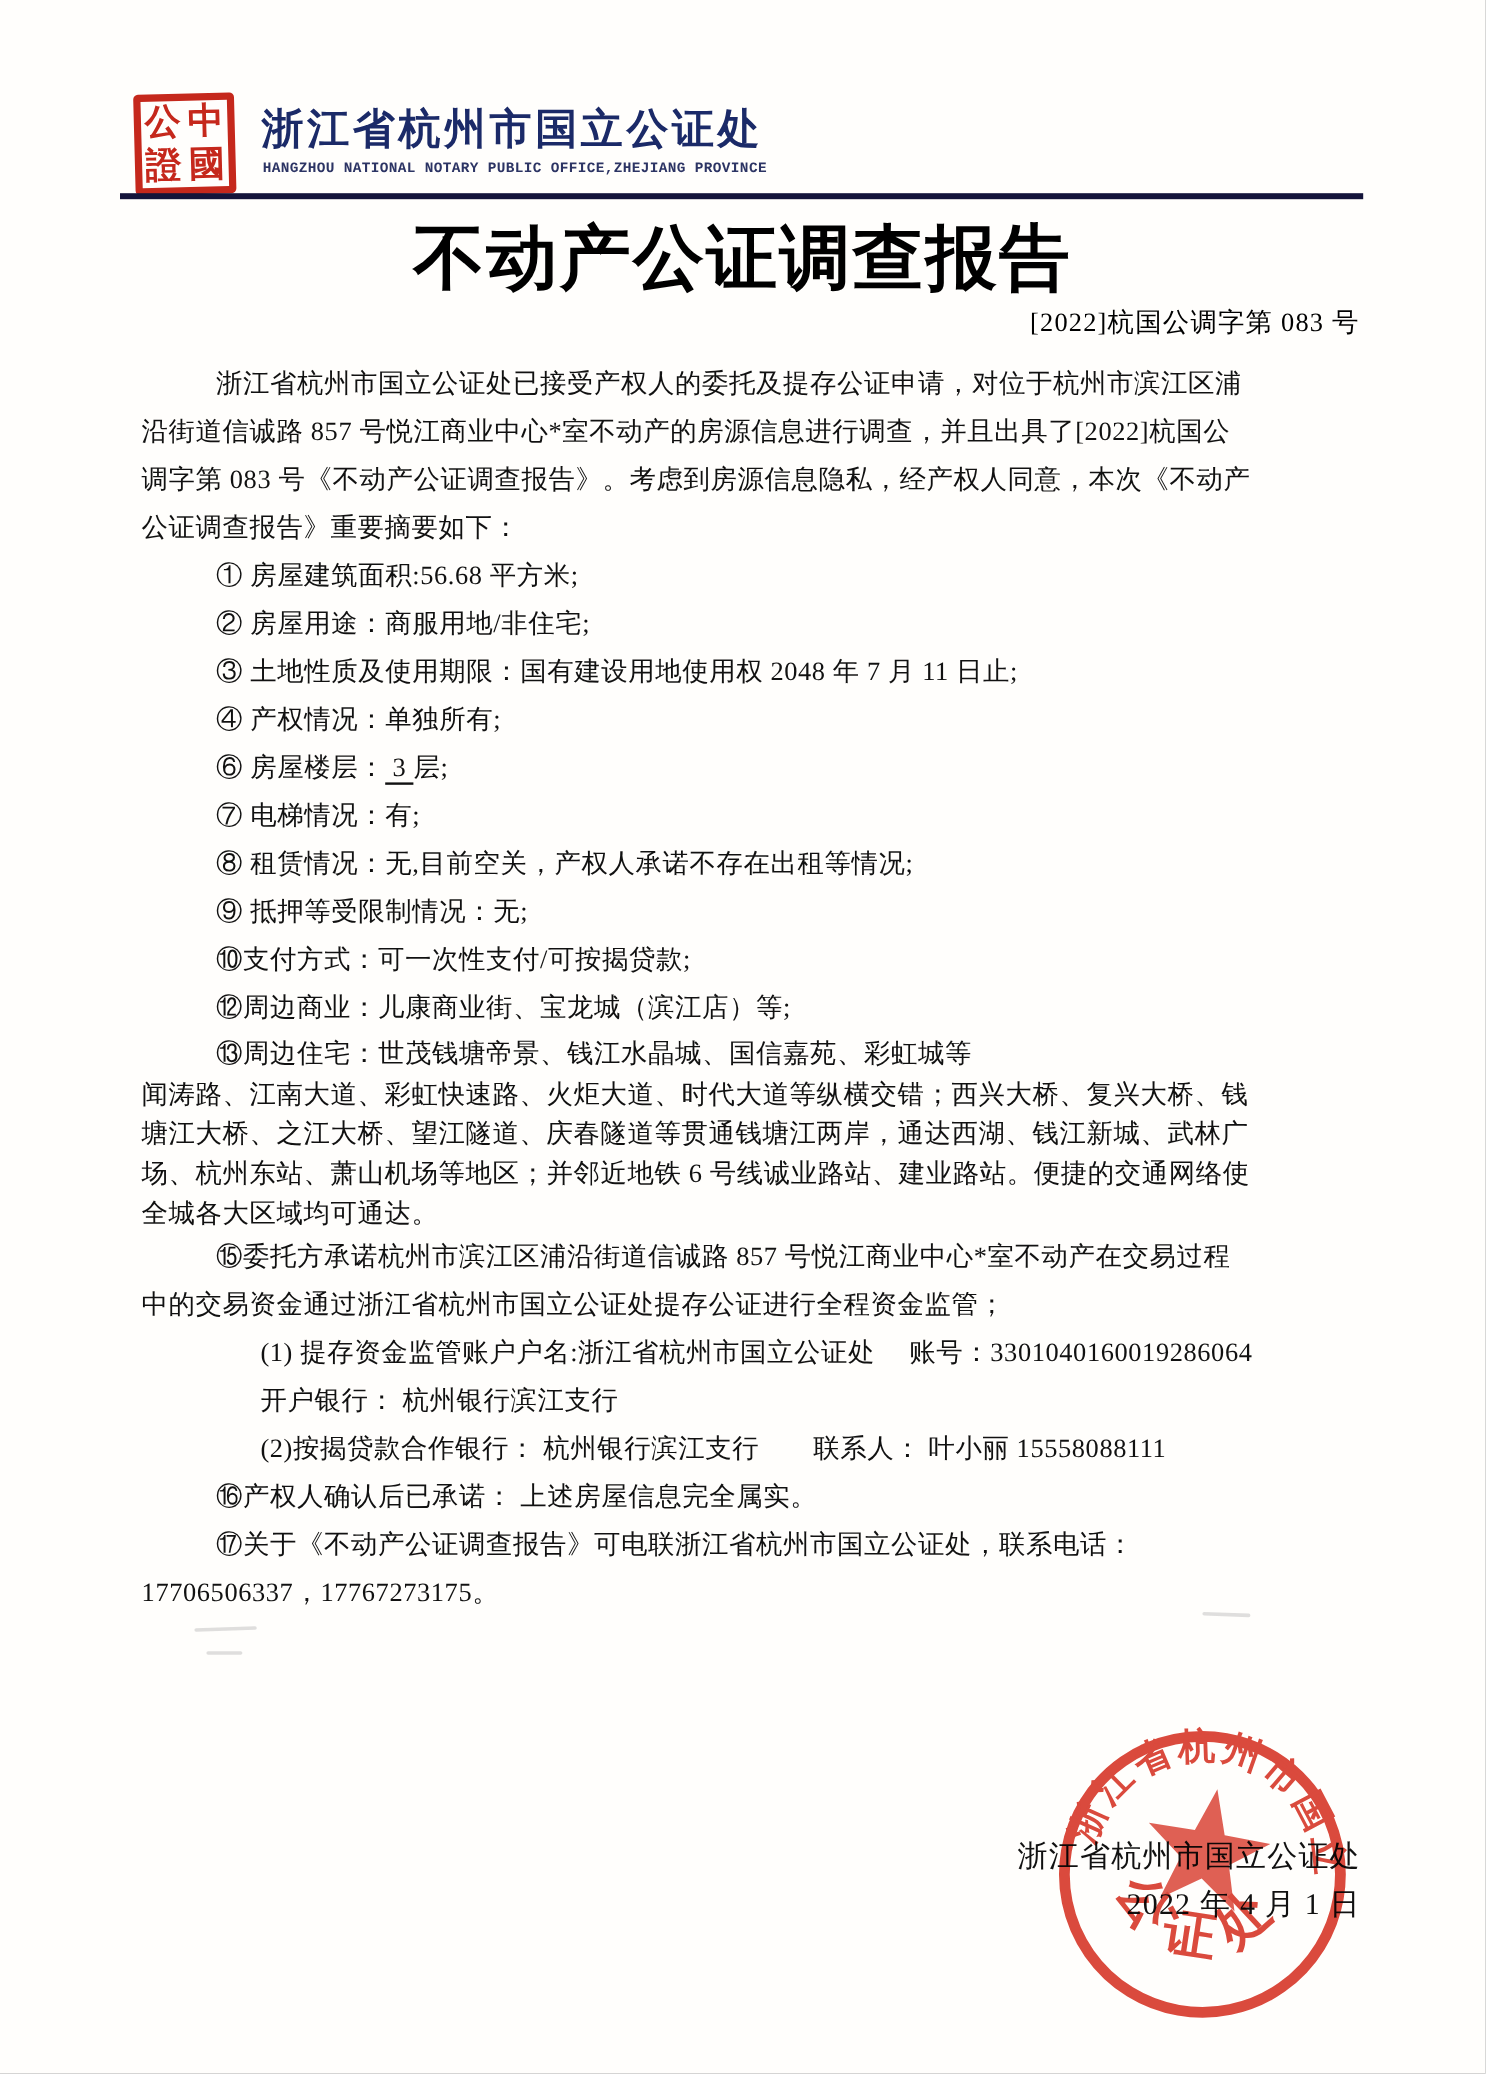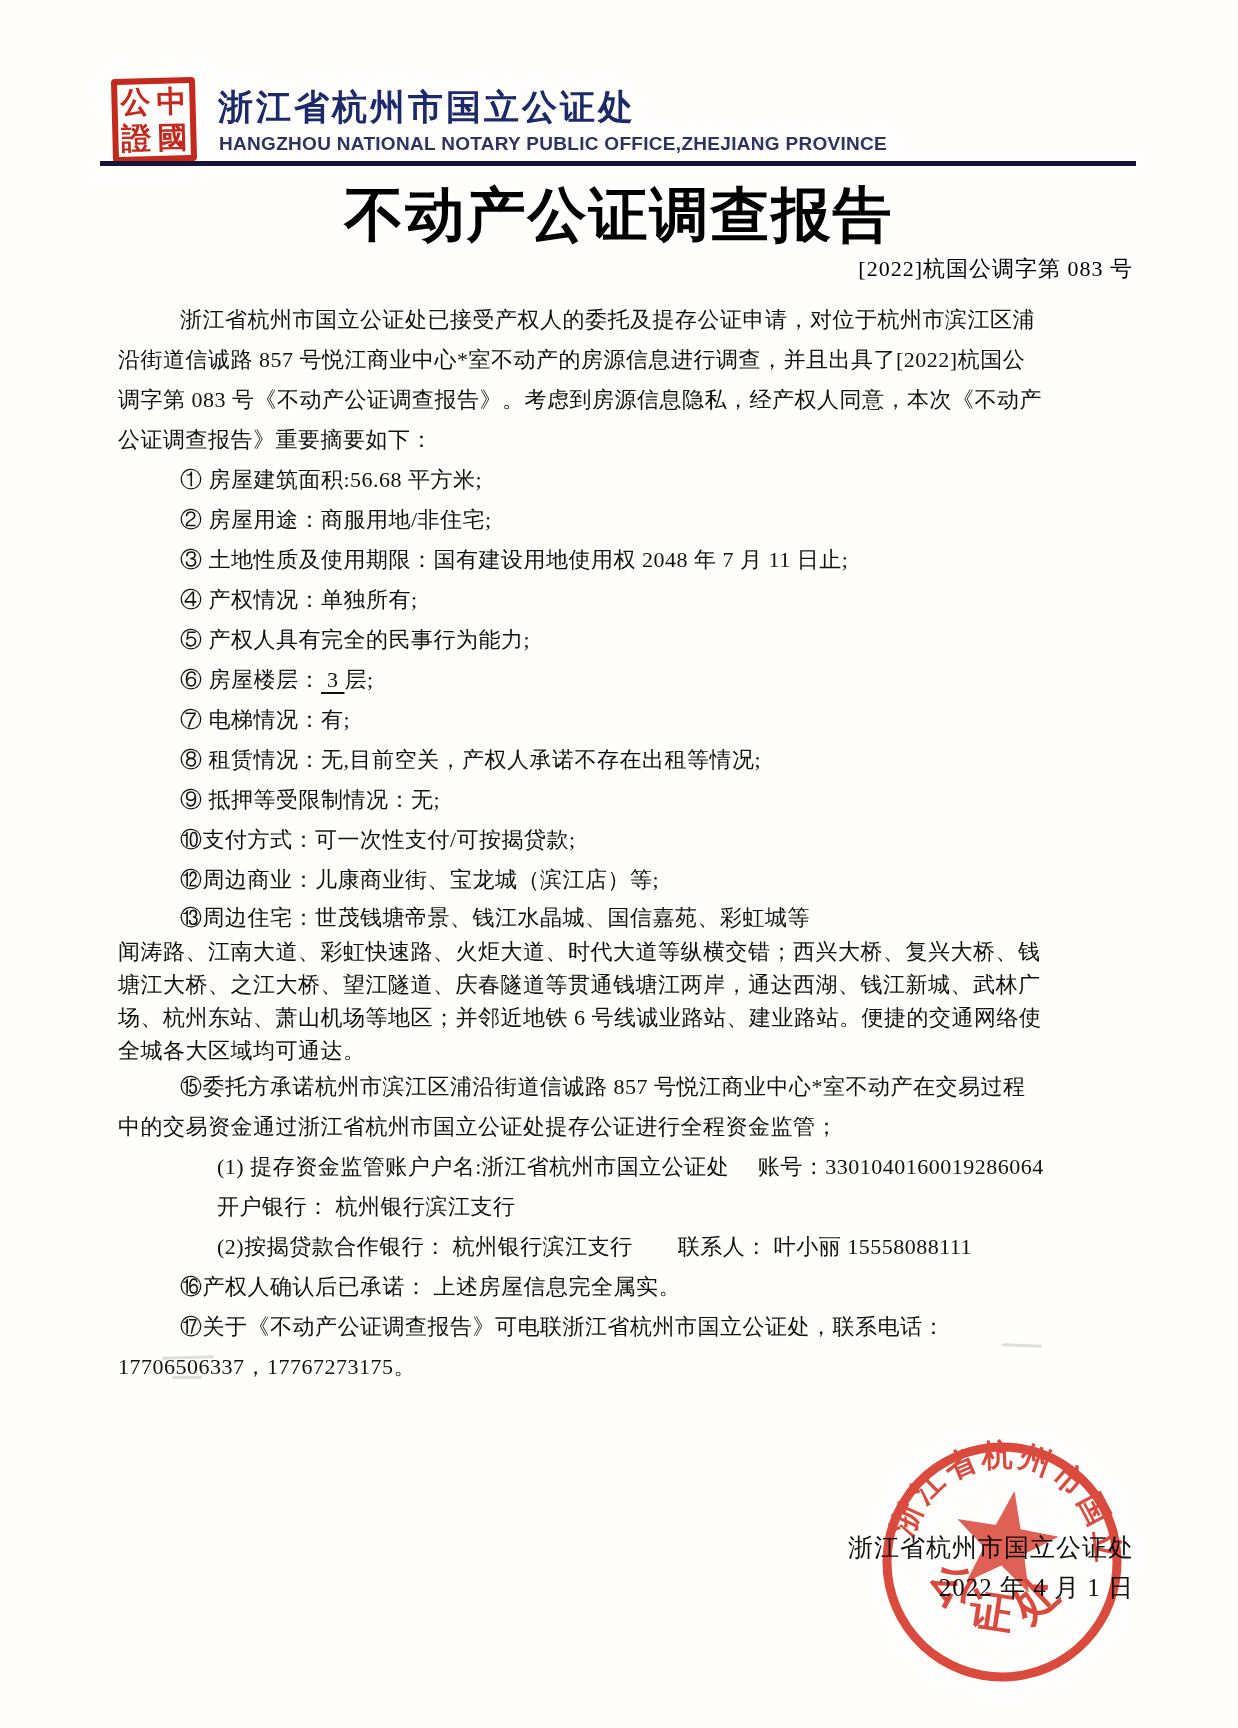--- a/index.html
+++ b/index.html
@@ -30,22 +30,22 @@
     font-size:30px;line-height:1;
   }
   .org-cn{
     position:absolute;left:218px;top:84px;
     font-family:"Liberation Sans","DejaVu Sans",sans-serif;
     font-weight:bold;font-size:35px;letter-spacing:3px;
     color:#1b2a68;white-space:nowrap;
   }
   .org-en{
     position:absolute;left:219px;top:133px;
-    font-family:Liberation Sans, sans-serif;
-    font-weight:bold;font-size:19px;letter-spacing:0.3px;
+    font-family:Liberation Mono, monospace;
+    font-weight:bold;font-size:12px;letter-spacing:0.3px;
     color:#2c3464;white-space:nowrap;
   }
   .header-rule{
     position:absolute;left:100px;top:161px;
     width:1036px;height:5px;background:#14143a;
   }
   
   .doc-title{
     position:absolute;left:0;top:176px;width:1238px;
     text-align:center;
@@ -121,21 +121,20 @@
 
   <div class="body-block" id="body-lines">
       <div class="ln ind2">浙江省杭州市国立公证处已接受产权人的委托及提存公证申请，对位于杭州市滨江区浦</div>
       <div class="ln">沿街道信诚路 857 号悦江商业中心*室不动产的房源信息进行调查，并且出具了[2022]杭国公</div>
       <div class="ln">调字第 083 号《不动产公证调查报告》。考虑到房源信息隐私，经产权人同意，本次《不动产</div>
       <div class="ln">公证调查报告》重要摘要如下：</div>
       <div class="ln ind2">① 房屋建筑面积:56.68 平方米;</div>
       <div class="ln ind2">② 房屋用途：商服用地/非住宅;</div>
       <div class="ln ind2">③ 土地性质及使用期限：国有建设用地使用权 2048 年 7 月 11 日止;</div>
       <div class="ln ind2">④ 产权情况：单独所有;</div>
-      <div class="ln ind2">⑤ 产权人具有完全的民事行为能力;</div>
       <div class="ln ind2"><span>⑥ 房屋楼层：</span><span class="u"> 3 </span><span>层;</span></div>
       <div class="ln ind2">⑦ 电梯情况：有;</div>
       <div class="ln ind2">⑧ 租赁情况：无,目前空关，产权人承诺不存在出租等情况;</div>
       <div class="ln ind2">⑨ 抵押等受限制情况：无;</div>
       <div class="ln ind2">⑩支付方式：可一次性支付/可按揭贷款;</div>
       <div class="ln ind2">⑫周边商业：儿康商业街、宝龙城（滨江店）等;</div>
       <div class="ln ind2 t35">⑬周边住宅：世茂钱塘帝景、钱江水晶城、国信嘉苑、彩虹城等</div>
       <div class="ln tight">闻涛路、江南大道、彩虹快速路、火炬大道、时代大道等纵横交错；西兴大桥、复兴大桥、钱</div>
       <div class="ln tight">塘江大桥、之江大桥、望江隧道、庆春隧道等贯通钱塘江两岸，通达西湖、钱江新城、武林广</div>
       <div class="ln tight">场、杭州东站、萧山机场等地区；并邻近地铁 6 号线诚业路站、建业路站。便捷的交通网络使</div>

